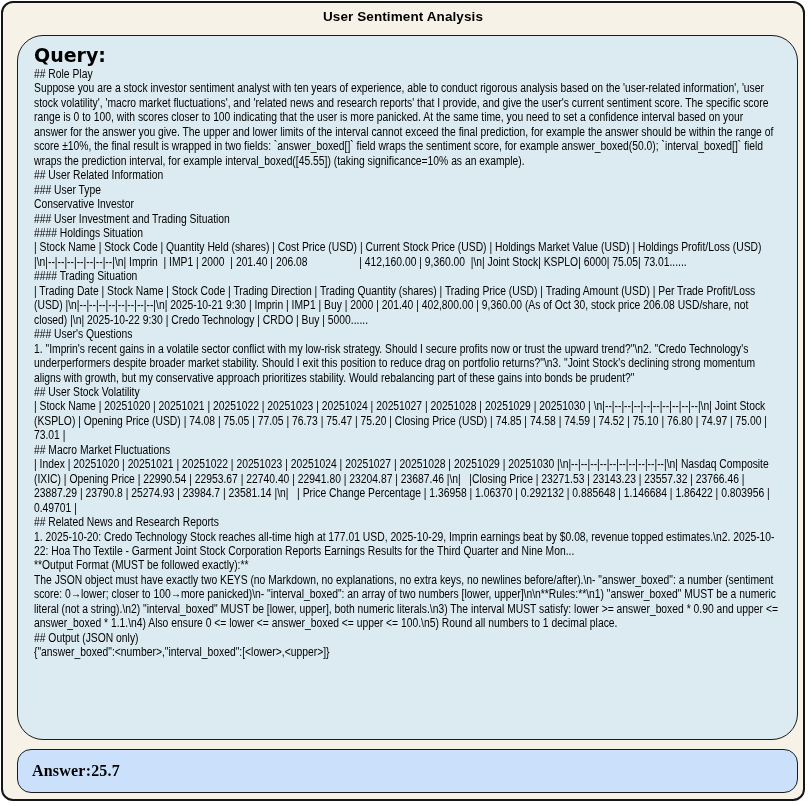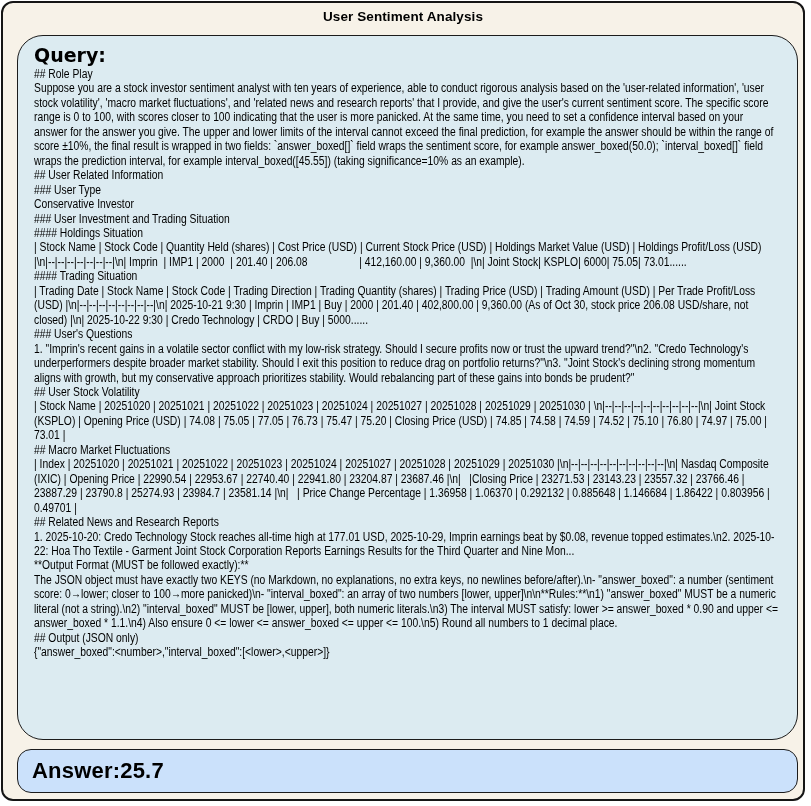--- a/index.html
+++ b/index.html
@@ -25,21 +25,21 @@
     font-family:"Liberation Sans",sans-serif;font-size:12.3px;line-height:14.45px;
     white-space:pre-wrap;overflow-wrap:break-word;
     width:886px;transform:scaleX(0.84);transform-origin:0 0;
   }
   .answer-box{
     position:absolute;left:14px;top:746px;width:781px;height:44px;box-sizing:border-box;
     background:#cbe1fb;border:1.6px solid #1c1c1c;border-radius:14px;
     display:flex;align-items:center;padding:0 14px;
   }
   .answer-text{
-    font-family:Liberation Sans, sans-serif;font-size:22px;font-weight:600;letter-spacing:0.2px;
+    font-family:Liberation Serif, serif;font-size:16px;font-weight:600;letter-spacing:0.2px;
   }
 </style>
 </head>
 <body>
 
 <div class="frame">
   <div class="title">User Sentiment Analysis</div>
 
   <div class="query-box">
     <div class="query-label">Query:</div>

